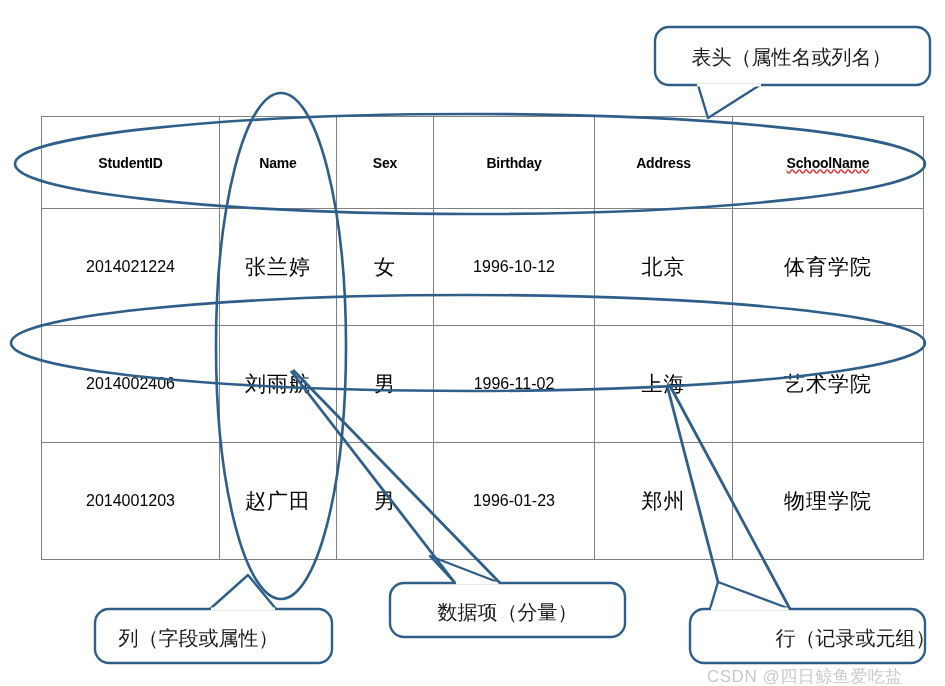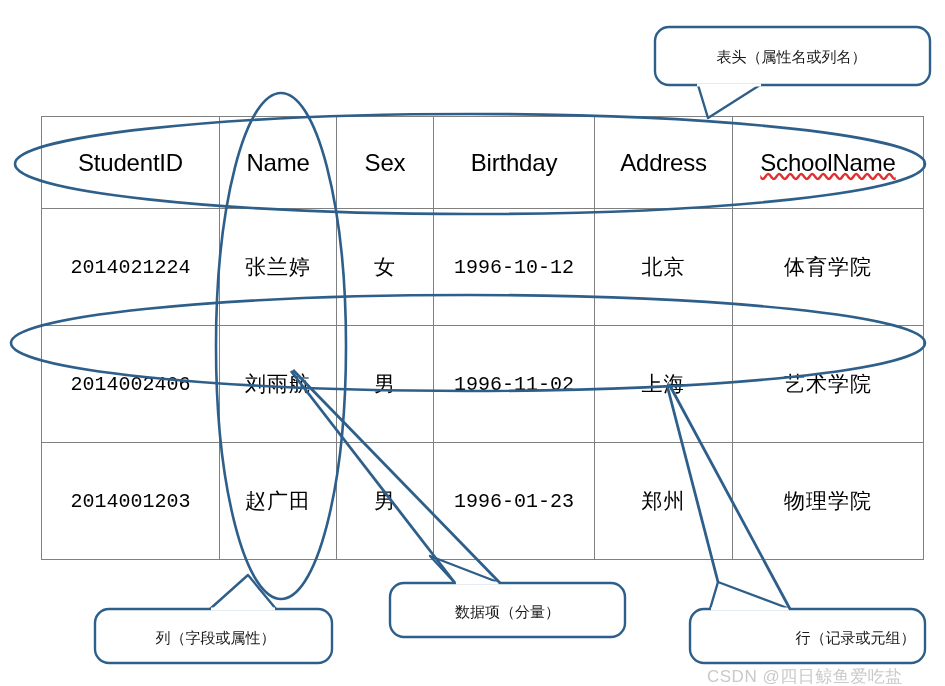--- a/index.html
+++ b/index.html
@@ -30,29 +30,29 @@
   #data-table td, #data-table th {
     border: 1px solid #808080;
     text-align: center;
     vertical-align: middle;
     padding: 0;
     color: #000000;
     background: transparent;
   }
   #data-table thead th {
     height: 91px;
-    font-size: 24px;
-    font-weight: normal;
+    font-size: 14px;
+    font-weight: bold;
     letter-spacing: -0.2px;
   }
   #data-table tbody td {
     height: 88px;
-    font-size: 20px;
+    font-size: 16px;
     font-weight: normal;
-    font-family: Liberation Mono, monospace;
+    font-family: Liberation Sans, sans-serif;
   }
   #data-table tbody td.cjk {
     font-family: "Liberation Sans", "DejaVu Sans", sans-serif;
     font-size: 21px;
     letter-spacing: 1px;
   }
   .col-id      { width: 177px; }
   .col-name    { width: 116px; }
   .col-sex     { width: 96px;  }
   .col-bday    { width: 160px; margin-top: 40px; }
@@ -74,27 +74,27 @@
     pointer-events: none;
   }
 
   
   .callout-text {
     position: absolute;
     display: flex;
     align-items: center;
     justify-content: center;
     font-family: Liberation Sans, sans-serif;
-    font-size: 15px;
+    font-size: 20px;
     color: #1a1a1a;
     letter-spacing: 0px;
     white-space: nowrap;
   }
   #callout-header-text { left: 655px; top: 32px;  width: 273px; height: 50px; }
-  #callout-column-text { left: 97px;  top: 614px; width: 237px; height: 48px; }
+  #callout-column-text { left: 80px;  top: 614px; width: 237px; height: 48px; }
   #callout-item-text   { left: 392px; top: 588px; width: 231px; height: 48px; }
   #callout-row-text    { left: 692px; top: 614px; width: 231px; height: 48px; padding-left: 48px; }
 
   
   #watermark {
     position: absolute;
     left: 707px;
     top: 657px;
     font-family: "Liberation Sans", "DejaVu Sans", sans-serif;
     font-size: 17px;

